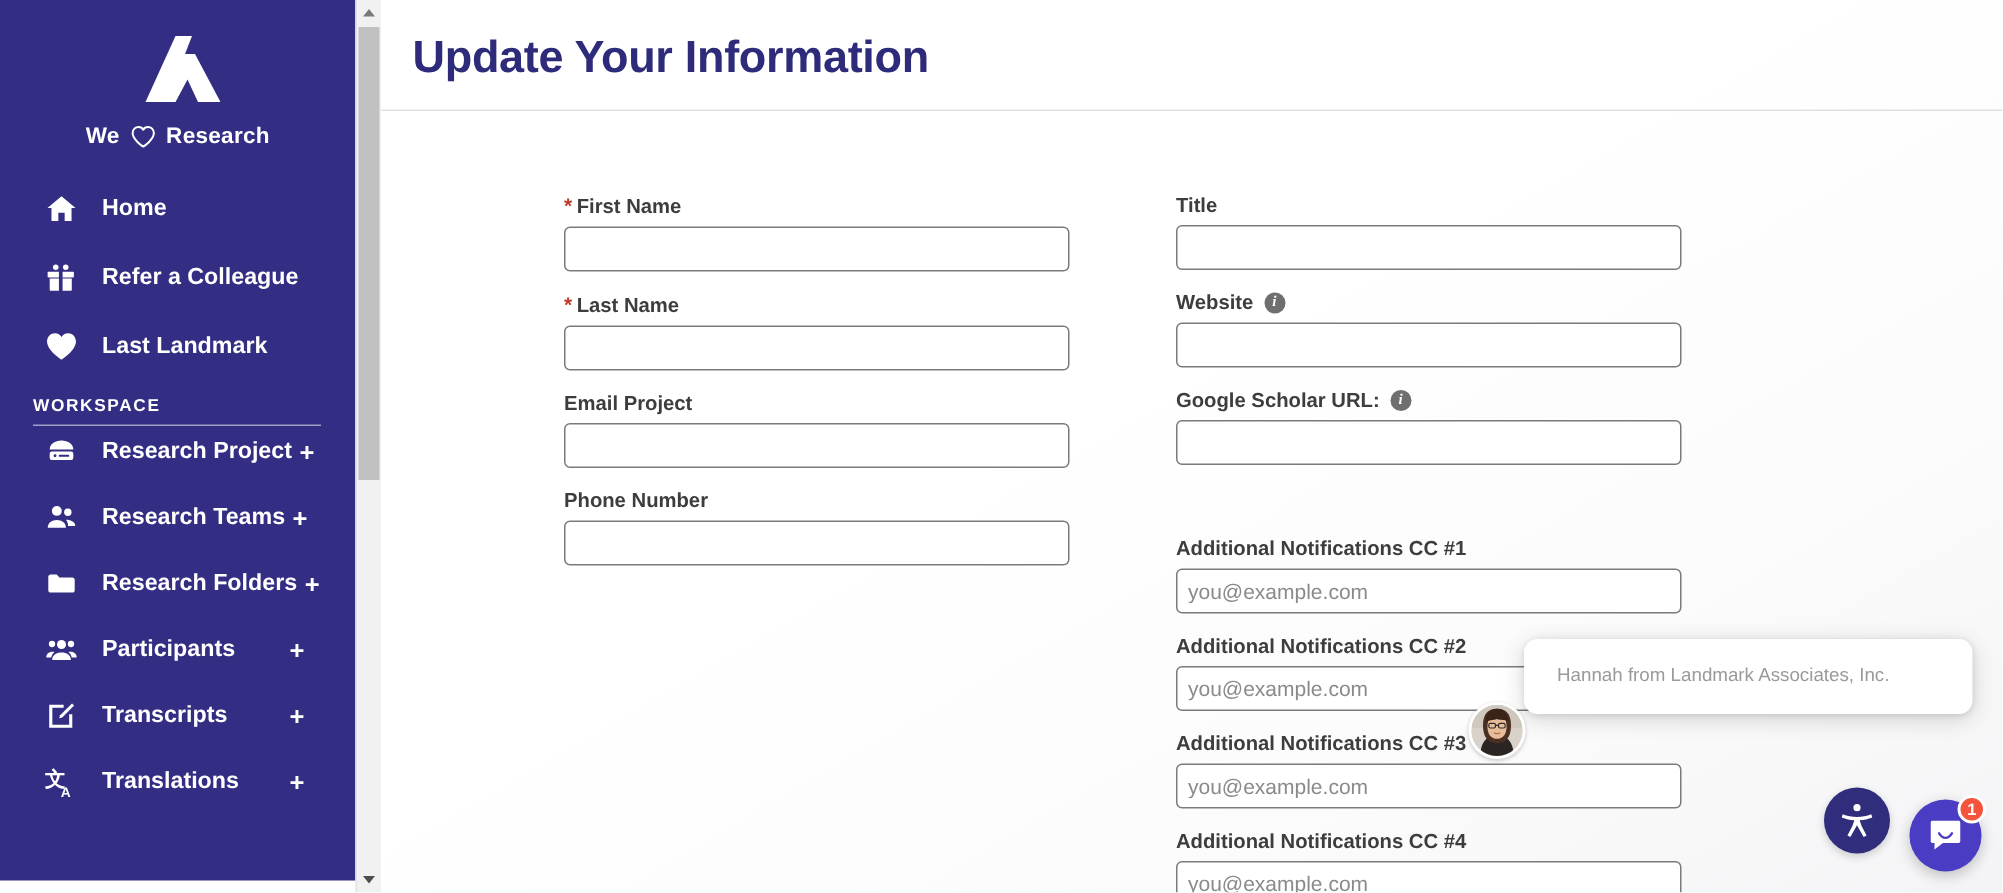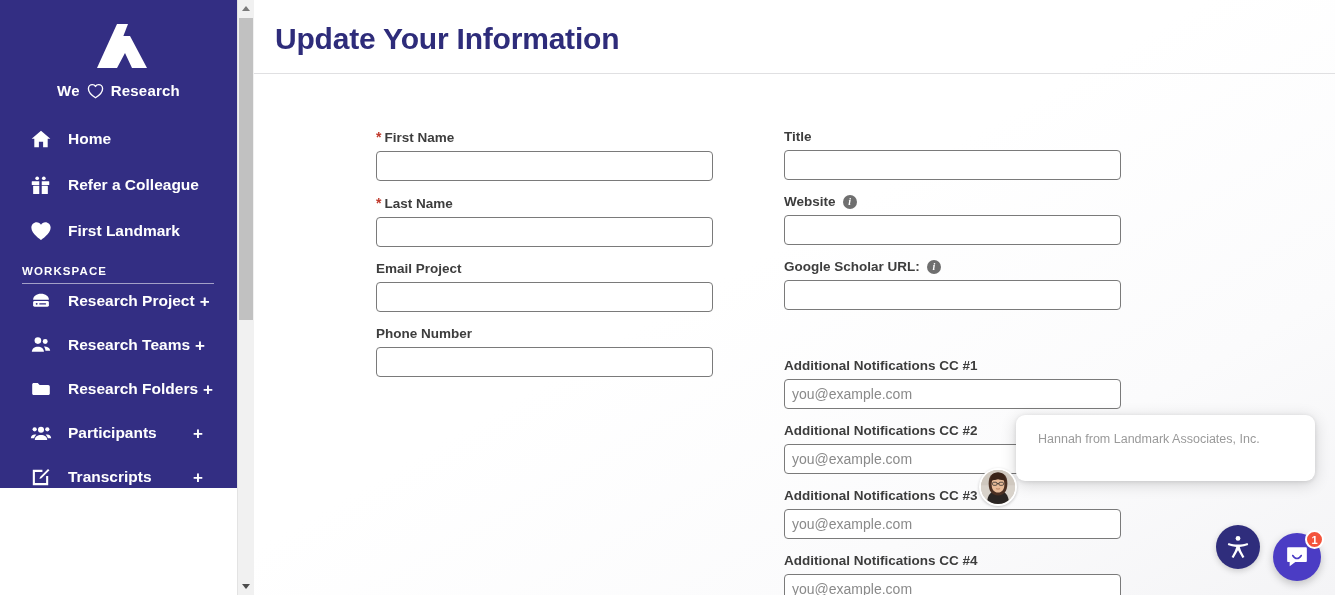--- a/index.html
+++ b/index.html
@@ -7,21 +7,21 @@
   html, body {
     width: 1335px; height: 595px;
     overflow: hidden;
     font-family: "Liberation Sans", sans-serif;
     background: #ffffff;
   }
   #app { position: relative; width: 1335px; height: 595px; display: flex; }
 
   
   .sidebar {
-    width: 237px; height: 488px;
+    width: 237px; height: 587px;
     background: #332E83;
     position: relative;
     overflow: hidden;
     flex: 0 0 237px;
   }
   .logo-wrap { padding-top: 22px; display: flex; justify-content: center; }
   .logo-mark { width: 56px; height: 48px; display: block; }
   .tagline {
     margin-top: 12px;
     text-align: center;
@@ -171,26 +171,26 @@
     color: #222;
     outline: none;
   }
   .text-input::placeholder { color: #8a8a8a; }
   .col-right .text-input { width: 337px; }
   .spacer-block { height: 34px; }
 
   
   .chat-popup {
     position: absolute;
-    right: 20px; top: 415px;
+    right: 20px; top: 426px;
     width: 299px;
     background: #ffffff;
     border-radius: 9px;
     box-shadow: 0 3px 16px rgba(0,0,0,.16), 0 1px 4px rgba(0,0,0,.10);
-    padding: 17px 22px 24px 22px;
+    padding: 17px 22px 8px 22px;
     z-index: 40;
   }
   .chat-from { color: #9a9a9a; font-size: 12.5px; margin-bottom: 11px; }
   .chat-msg { color: #2b2b2b; font-size: 14.5px; }
 
   .chat-avatar {
     position: absolute;
     right: 318px; top: 468px;
     width: 38px; height: 38px;
     border-radius: 50%;
@@ -278,21 +278,21 @@
           </svg>
         </span>
         <span class="lbl">Refer a Colleague</span>
       </div>
       <div class="nav-item">
         <span class="ico">
           <svg viewBox="0 0 24 22" width="22" height="20" fill="#ffffff">
             <path d="M12 20.8 C12 20.8 1.4 14 1.4 7.4 C1.4 3.8 4.1 1.3 7.2 1.3 C9.3 1.3 11.1 2.5 12 4.1 C12.9 2.5 14.7 1.3 16.8 1.3 C19.9 1.3 22.6 3.8 22.6 7.4 C22.6 14 12 20.8 12 20.8 Z"></path>
           </svg>
         </span>
-        <span class="lbl">First Landmark</span>
+        <span class="lbl">Last Landmark</span>
       </div>
     </nav>
 
     <div class="ws-head">WORKSPACE</div>
 
     <div class="ws-list">
 
       <div class="ws-item">
         <span class="ico">
           <svg viewBox="0 0 24 24" width="22" height="22" fill="#ffffff">

